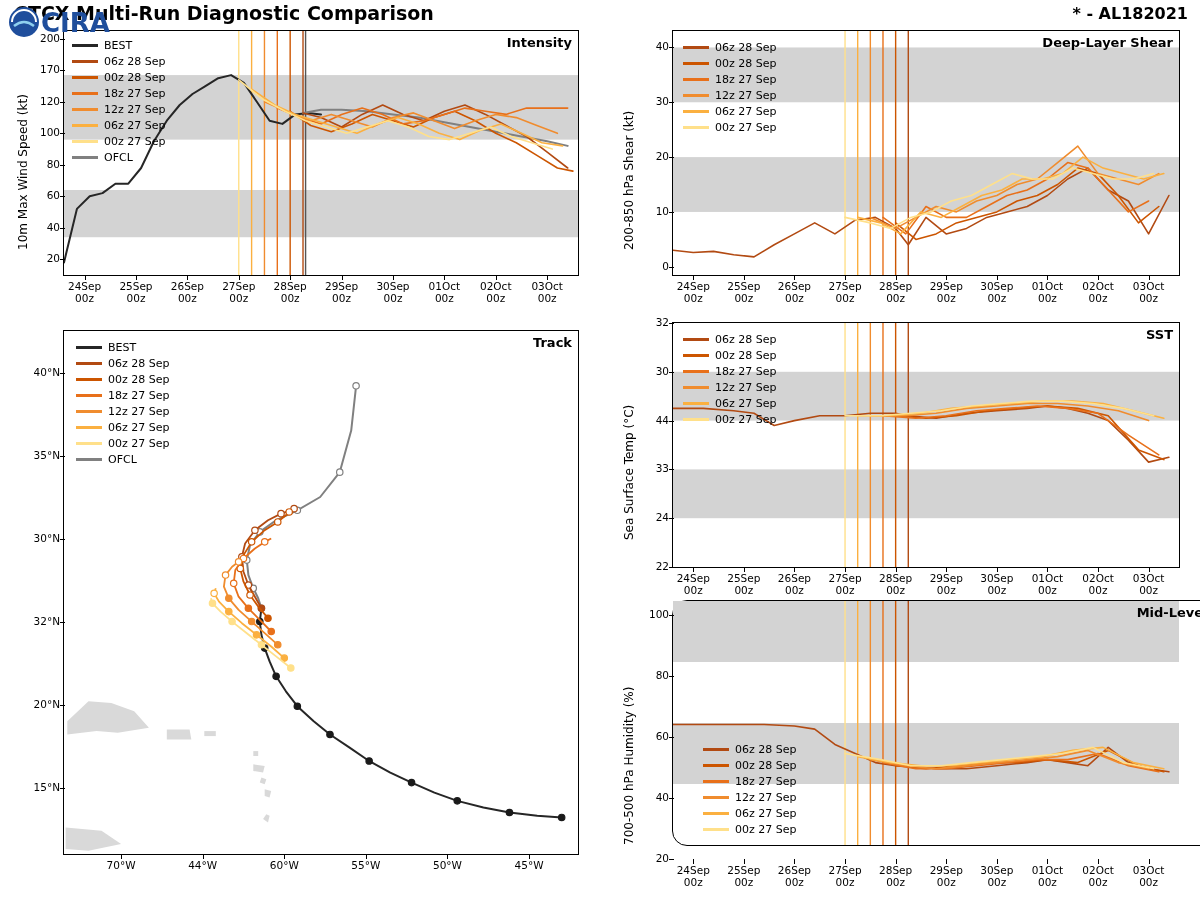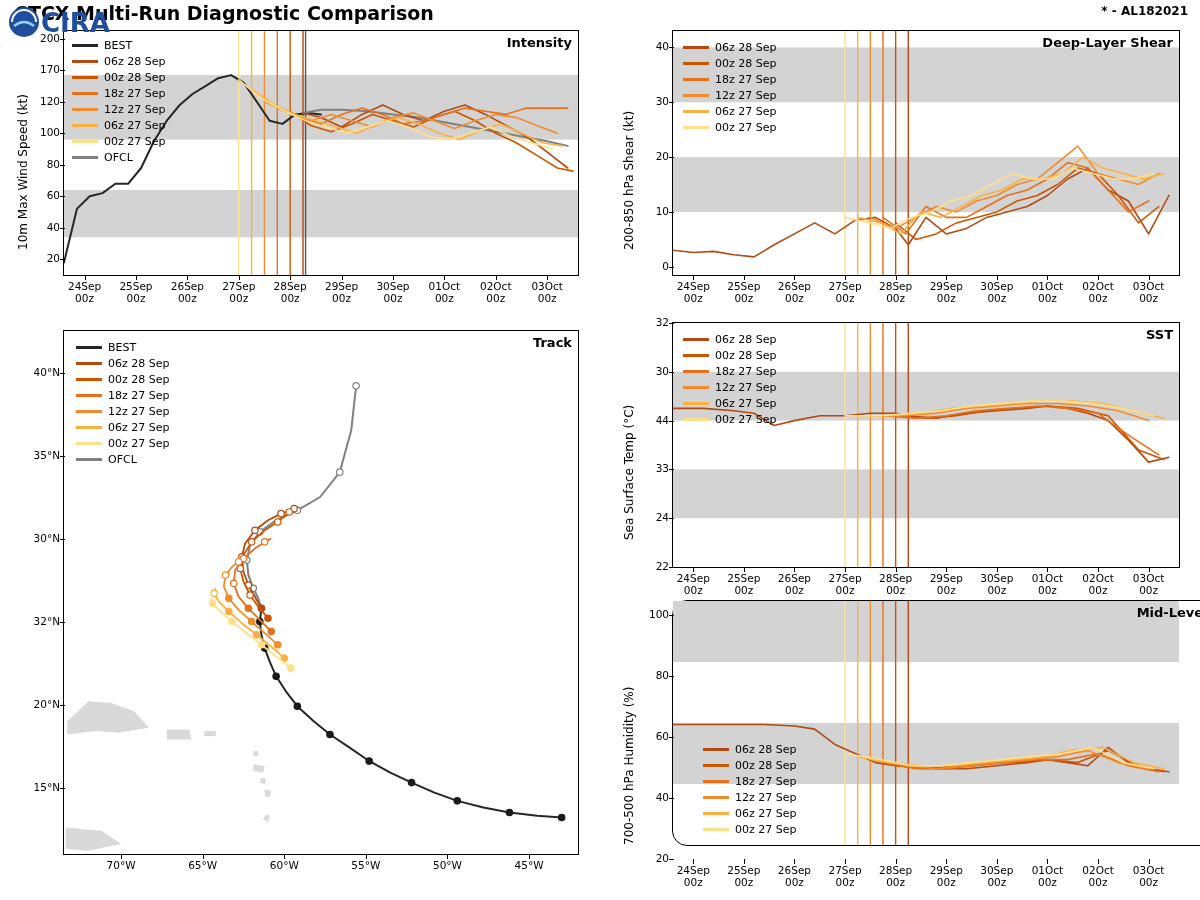--- a/index.html
+++ b/index.html
@@ -1,21 +1,21 @@
 <!DOCTYPE html>
 <html><head>
 <meta charset="utf-8">
 <style>
   html,body{margin:0;padding:0;background:#ffffff;}
   body{width:1200px;height:900px;font-family:"DejaVu Sans",sans-serif;position:relative;overflow:hidden;}
   .page{position:relative;width:1200px;height:900px;}
 
   
   #main-title{position:absolute;left:14px;top:2px;font-size:19px;font-weight:bold;color:#000;letter-spacing:0px;}
-  #storm-id{position:absolute;right:12px;top:4px;font-size:12px;font-weight:bold;color:#000;}
+  #storm-id{position:absolute;right:12px;top:4px;font-size:16px;font-weight:bold;color:#000;}
 
   
   .panel{position:absolute;box-sizing:border-box;border:1px solid #000;background:#fff;}
   .panel .plot{position:absolute;left:0;top:0;right:0;bottom:0;overflow:hidden;}
   .panel-title{position:absolute;font-size:13px;font-weight:bold;color:#000;right:6px;top:4px;z-index:6;}
   .axis-label{position:absolute;font-size:12px;color:#000;transform-origin:0 0;white-space:nowrap;}
   .tick{position:absolute;font-size:10.5px;color:#000;text-align:center;white-space:pre-line;line-height:12px;}
   .ytick{position:absolute;font-size:10.5px;color:#000;text-align:right;white-space:nowrap;}
   .tickmark{position:absolute;background:#000;}
   svg{position:absolute;left:0;top:0;overflow:visible;}
@@ -545,21 +545,21 @@
       <div class="ytick" style="left: 18px; width: 42px; top: 531.54px;">30°N</div>
       <div class="tickmark" style="left: 60px; top: 538.54px; width: 5px; height: 1px;"></div>
       <div class="ytick" style="left: 18px; width: 42px; top: 448.524px;">35°N</div>
       <div class="tickmark" style="left: 60px; top: 455.524px; width: 5px; height: 1px;"></div>
       <div class="ytick" style="left: 18px; width: 42px; top: 365.508px;">40°N</div>
       <div class="tickmark" style="left: 60px; top: 372.508px; width: 5px; height: 1px;"></div>
     </div>
   <div id="xticks-track">
       <div class="tick" style="width: 56px; left: 93.1111px; top: 859px;">70°W</div>
       <div class="tickmark" style="left: 121.111px; top: 854px; width: 1px; height: 5px;"></div>
-      <div class="tick" style="width: 56px; left: 174.698px; top: 859px;">65°W</div>
+      <div class="tick" style="width: 56px; left: 174.698px; top: 859px;">44°W</div>
       <div class="tickmark" style="left: 202.698px; top: 854px; width: 1px; height: 5px;"></div>
       <div class="tick" style="width: 56px; left: 256.286px; top: 859px;">60°W</div>
       <div class="tickmark" style="left: 284.286px; top: 854px; width: 1px; height: 5px;"></div>
       <div class="tick" style="width: 56px; left: 337.873px; top: 859px;">55°W</div>
       <div class="tickmark" style="left: 365.873px; top: 854px; width: 1px; height: 5px;"></div>
       <div class="tick" style="width: 56px; left: 419.46px; top: 859px;">50°W</div>
       <div class="tickmark" style="left: 447.46px; top: 854px; width: 1px; height: 5px;"></div>
       <div class="tick" style="width: 56px; left: 501.048px; top: 859px;">45°W</div>
       <div class="tickmark" style="left: 529.048px; top: 854px; width: 1px; height: 5px;"></div>
     </div>

